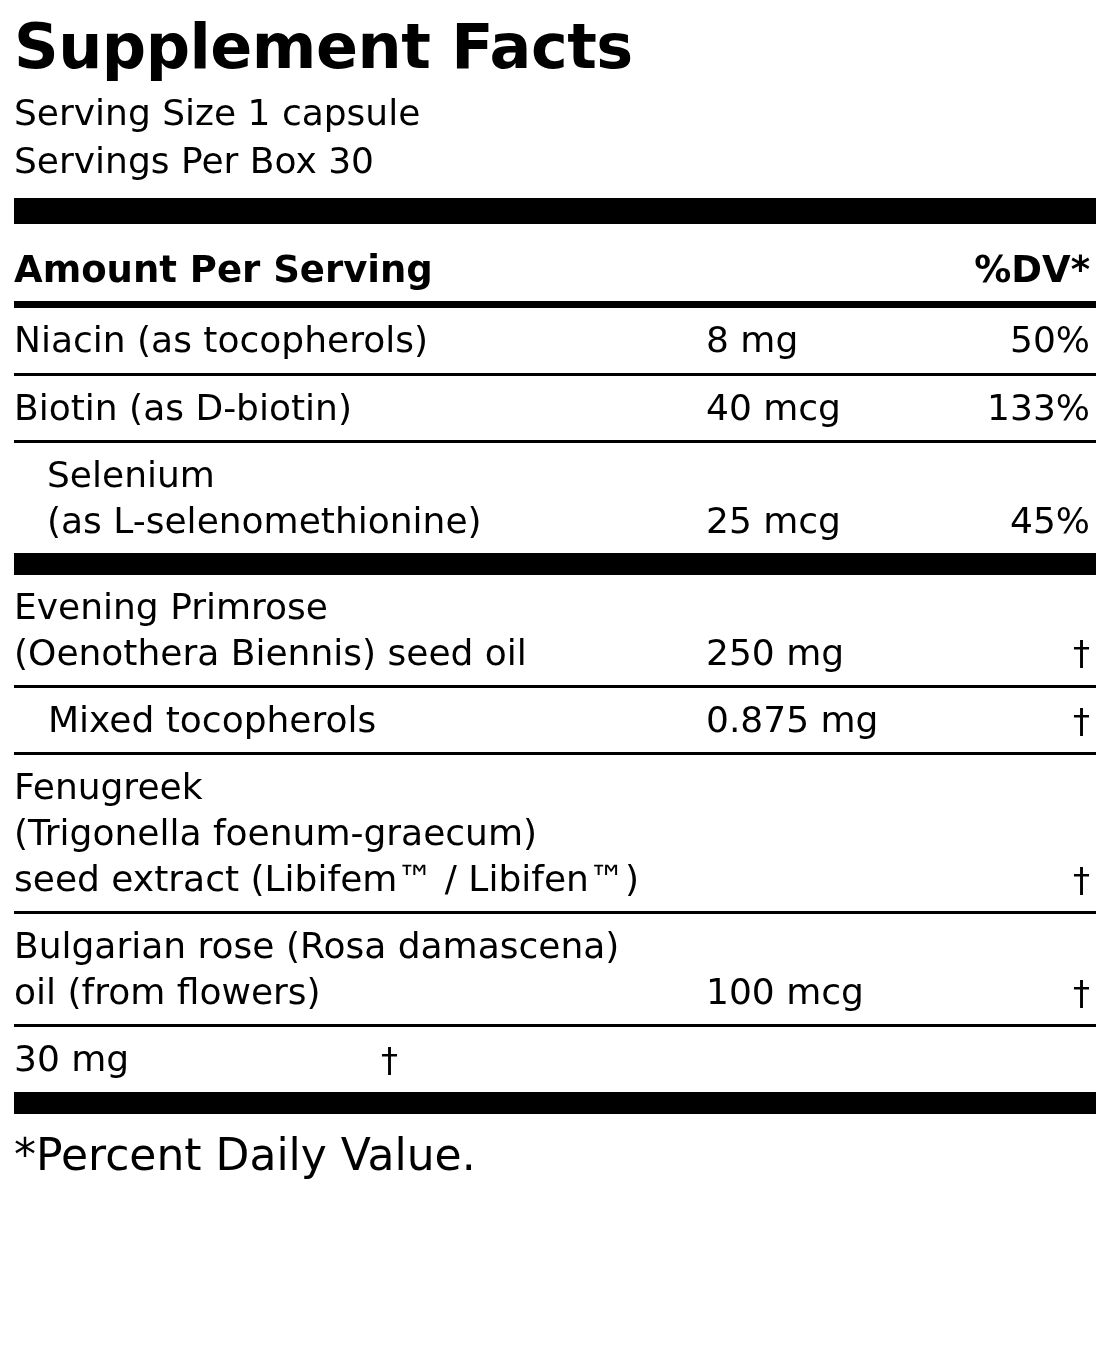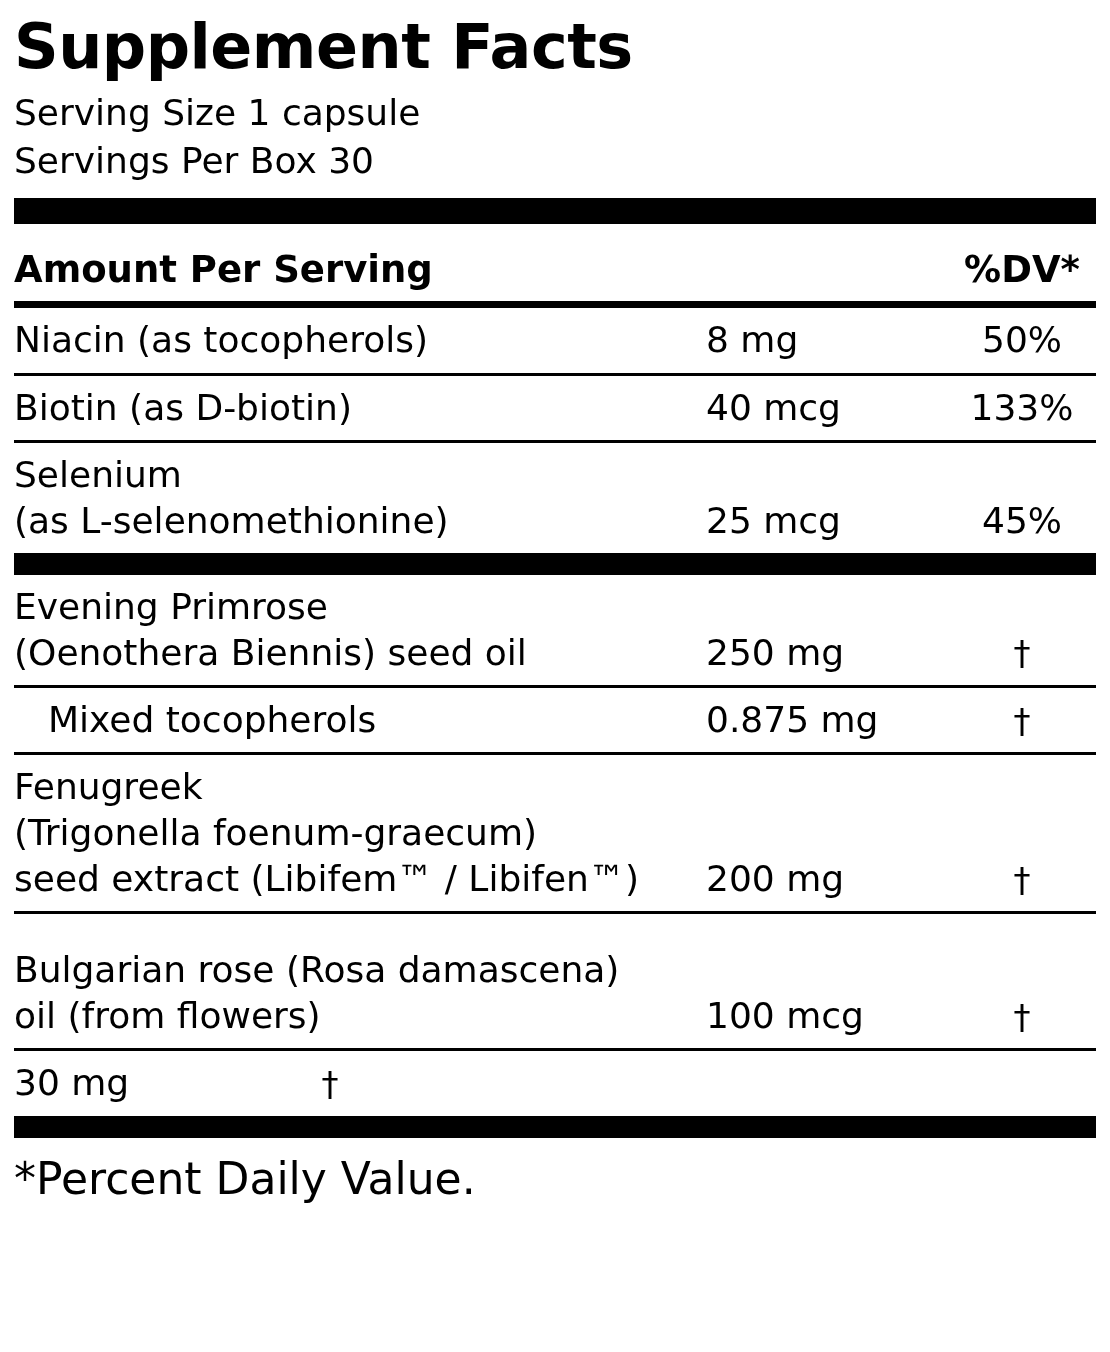--- a/index.html
+++ b/index.html
@@ -63,21 +63,21 @@
   }
   .col-amt {
     flex: 0 0 230px;
     text-align: left;
     font-size: 36px;
     line-height: 1.28;
     padding: 9px 18px 9px 0;
   }
   .col-dv {
     flex: 0 0 136px;
-    text-align: center;
+    text-align: right;
     font-size: 36px;
     line-height: 1.28;
     padding: 9px 6px 9px 0;
   }
   .hdr .col-name,
   .hdr .col-dv {
     font-weight: 700;
     font-size: 37px;
     padding-top: 22px;
     padding-bottom: 8px;
@@ -122,21 +122,21 @@
   <div class="rule-light"></div>
 
   <div class="row">
     <div class="col-name">Biotin (as D-biotin)</div>
     <div class="col-amt">40 mcg</div>
     <div class="col-dv">133%</div>
   </div>
   <div class="rule-light"></div>
 
   <div class="row">
-    <div class="col-name" style="white-space: pre-line;">Selenium
+    <div class="col-name" style="white-space: pre-line; margin-left: 33px;">Selenium
 (as L-selenomethionine)</div>
     <div class="col-amt">25 mcg</div>
     <div class="col-dv">45%</div>
   </div>
 
   <div class="bar-mid"></div>
 
   <div class="row">
     <div class="col-name" style="white-space: pre-line;">Evening Primrose
 (Oenothera Biennis) seed oil</div>
@@ -149,27 +149,26 @@
     <div class="col-name indent">Mixed tocopherols</div>
     <div class="col-amt">0.875 mg</div>
     <div class="col-dv dagger">†</div>
   </div>
   <div class="rule-light"></div>
 
   <div class="row">
     <div class="col-name" style="white-space: pre-line;">Fenugreek
 (Trigonella foenum-graecum)
 seed extract (Libifem™ / Libifen™)</div>
-    <div class="col-amt">200 mg</div>
     <div class="col-dv dagger">†</div>
   </div>
   <div class="rule-light"></div>
 
   <div class="row">
-    <div class="col-name" style="white-space: pre-line; margin-top: 24px;">Bulgarian rose (Rosa damascena)
+    <div class="col-name" style="white-space: pre-line;">Bulgarian rose (Rosa damascena)
 oil (from flowers)</div>
     <div class="col-amt">100 mcg</div>
     <div class="col-dv dagger">†</div>
   </div>
   <div class="rule-light"></div>
 
   <div class="row">
     <div class="col-amt">30 mg</div>
     <div class="col-dv dagger">†</div>
   </div>

